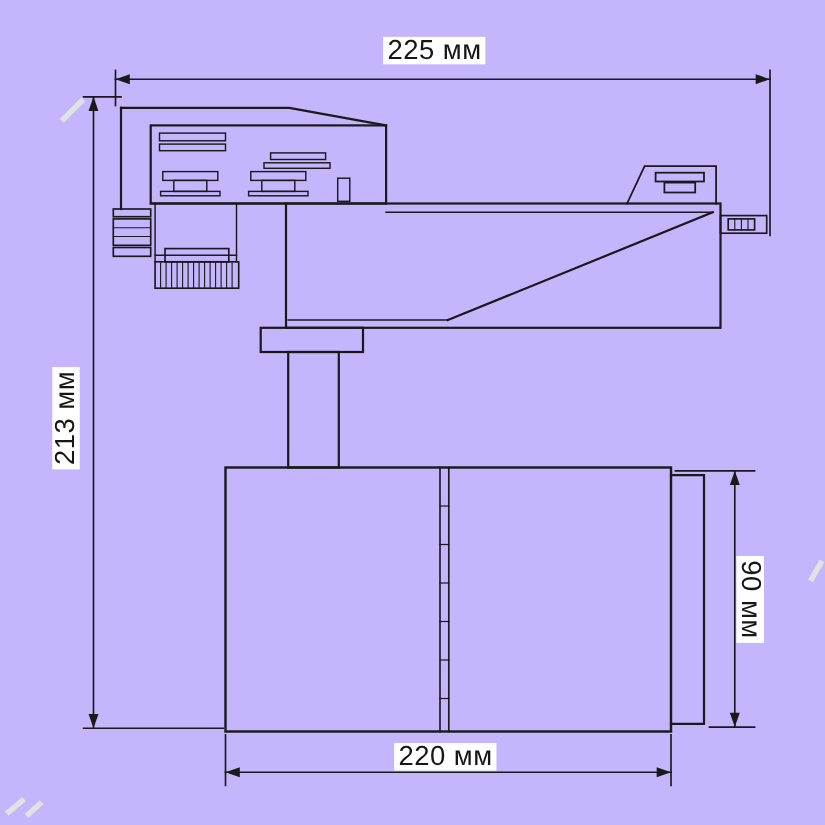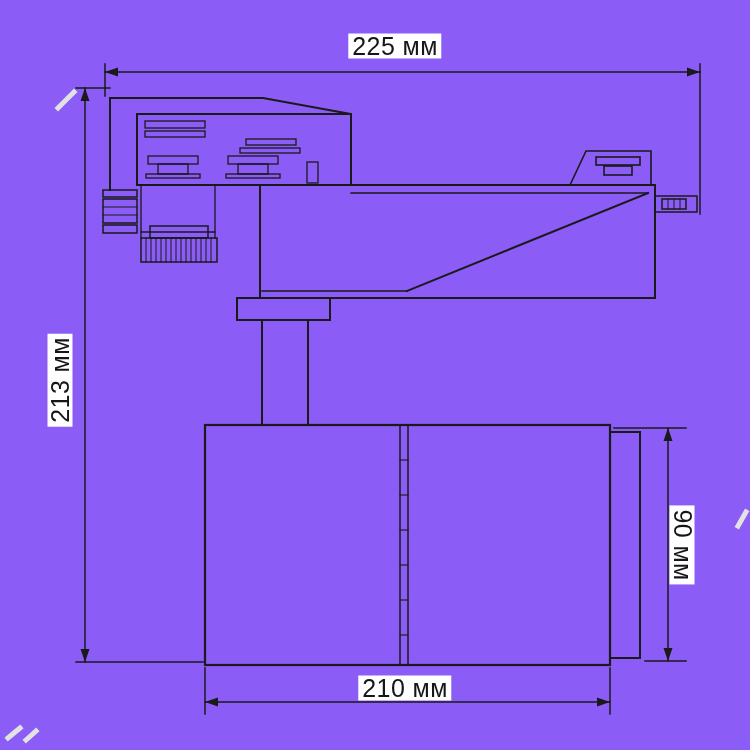--- a/index.html
+++ b/index.html
@@ -4,21 +4,21 @@
 <style>
   html, body {
     margin: 0;
     padding: 0;
     background: #ffffff;
   }
   .stage {
     position: relative;
     width: 750px;
     height: 750px;
-    background: #8b5cf6;
+    background: #c4b5fd;
     overflow: hidden;
     font-family: "Liberation Sans", sans-serif;
   }
   .stage svg {
     position: absolute;
     left: 0;
     top: 0;
   }
   .dim-label {
     position: absolute;
@@ -191,15 +191,15 @@
       <path d="M610,432 L640,432 L640,658 L610,658" stroke-width="2"></path>
     </g>
   </svg>
 
   <div class="dim-label dim-top">225 мм</div>
 
   <div class="dim-label dim-left">213 мм</div>
 
   <div class="dim-label dim-right">90 мм</div>
 
-  <div class="dim-label dim-bottom">210 мм</div>
+  <div class="dim-label dim-bottom">220 мм</div>
 
 </div>
 
 </body></html>

